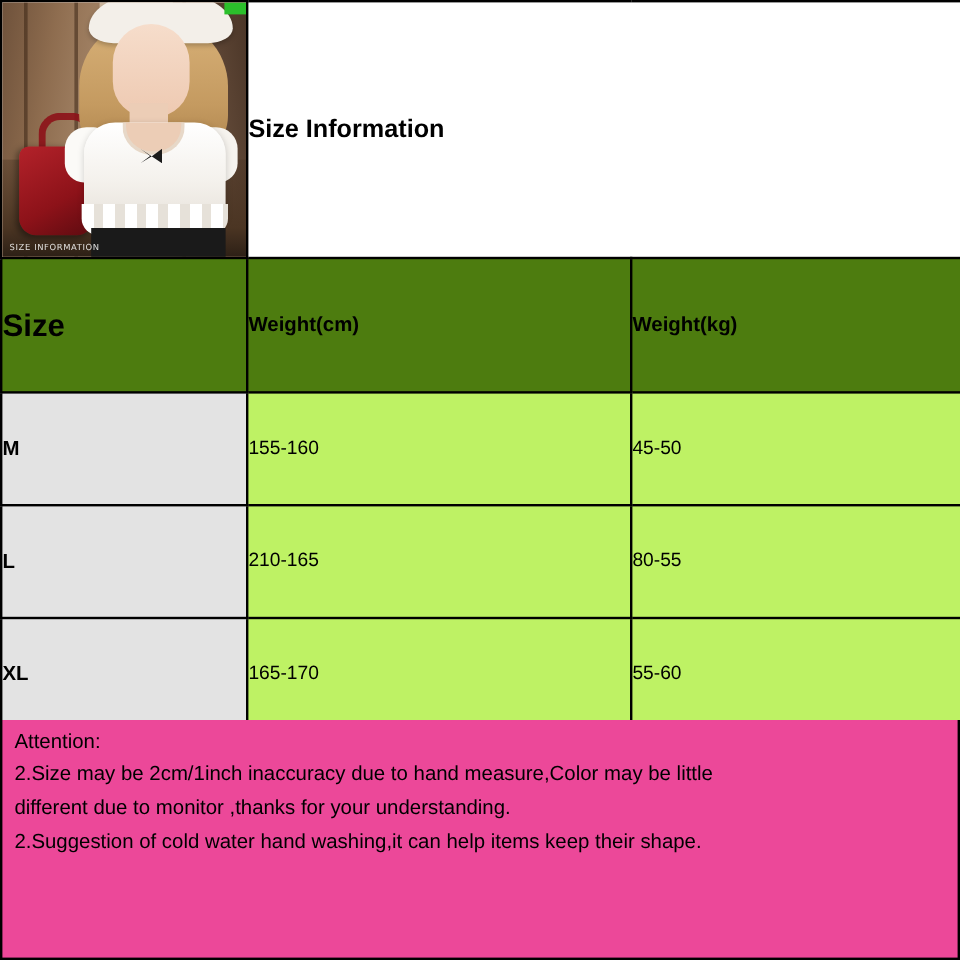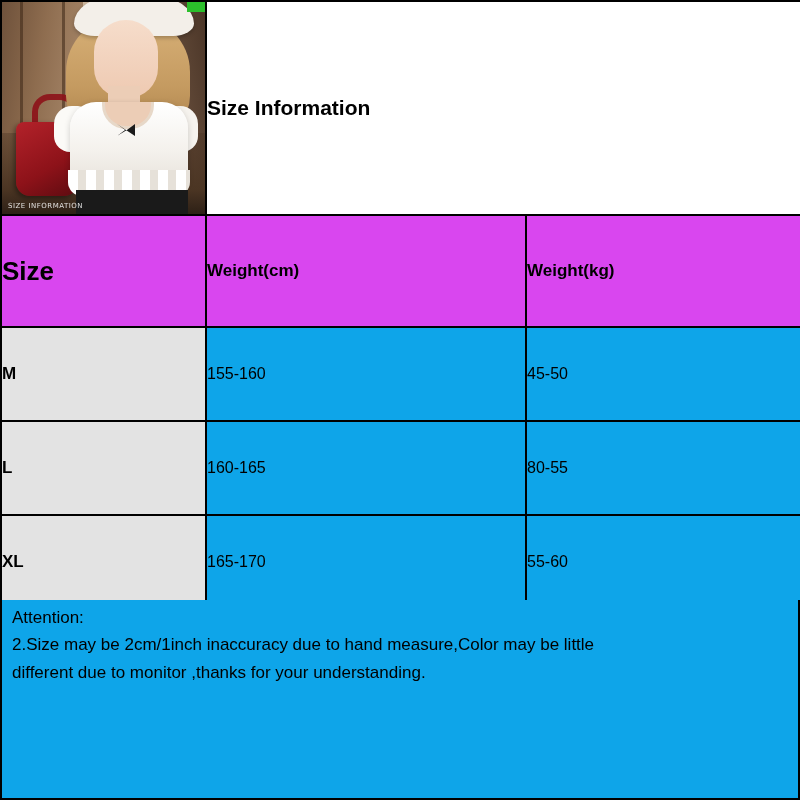--- a/index.html
+++ b/index.html
@@ -199,21 +199,21 @@
   }
 
   
   .title-cell {
     font-size: 21px;
     font-weight: bold;
     background: #ffffff;
   }
   
   .head-row td {
-    background: #d946ef;
+    background: #4d7c0f;
     height: 110px;
   }
   .size-label {
     font-size: 26px;
     font-weight: bold;
   }
   .head-text {
     font-size: 17px;
     font-weight: bold;
   }
@@ -221,35 +221,35 @@
   .data-row td {
     height: 92px;
     font-size: 16px;
   }
   .data-row .c1 {
     background: #e3e3e3;
     font-weight: bold;
     font-size: 17px;
   }
   .data-row .c2, .data-row .c3 {
-    background: #0ea5e9;
+    background: #bef264;
   }
 
   
   .attention {
     position: absolute;
     left: 0;
     top: 600px;
     width: 800px;
     height: 200px;
     box-sizing: border-box;
     border-left: 2px solid #000;
     border-right: 2px solid #000;
     border-bottom: 2px solid #000;
-    background: #0ea5e9;
+    background: #ec4899;
     padding: 6px 4px 0 10px;
   }
   .attention p {
     margin: 0 0 4px 0;
     font-size: 17px;
     line-height: 1.45;
   }
   .attention .lead { margin-bottom: 2px; }
 </style>
 </head>
@@ -300,30 +300,31 @@
         <td class="head-text">Weight(kg)</td>
       </tr>
 
       <tr class="data-row">
         <td class="c1">M</td>
         <td class="c2">155-160</td>
         <td class="c3">45-50</td>
       </tr>
       <tr class="data-row">
         <td class="c1">L</td>
-        <td class="c2">160-165</td>
+        <td class="c2">210-165</td>
         <td class="c3">80-55</td>
       </tr>
       <tr class="data-row">
         <td class="c1">XL</td>
         <td class="c2">165-170</td>
         <td class="c3">55-60</td>
       </tr>
     </tbody>
   </table>
 
   <div class="attention">
     <p class="lead">Attention:</p>
     <p>2.Size may be 2cm/1inch inaccuracy due to hand measure,Color may be little</p>
     <p>different due to monitor ,thanks for your understanding.</p>
+    <p>2.Suggestion of cold water hand washing,it can help items keep their shape.</p>
   </div>
 
 </div>
 
 </body></html>

